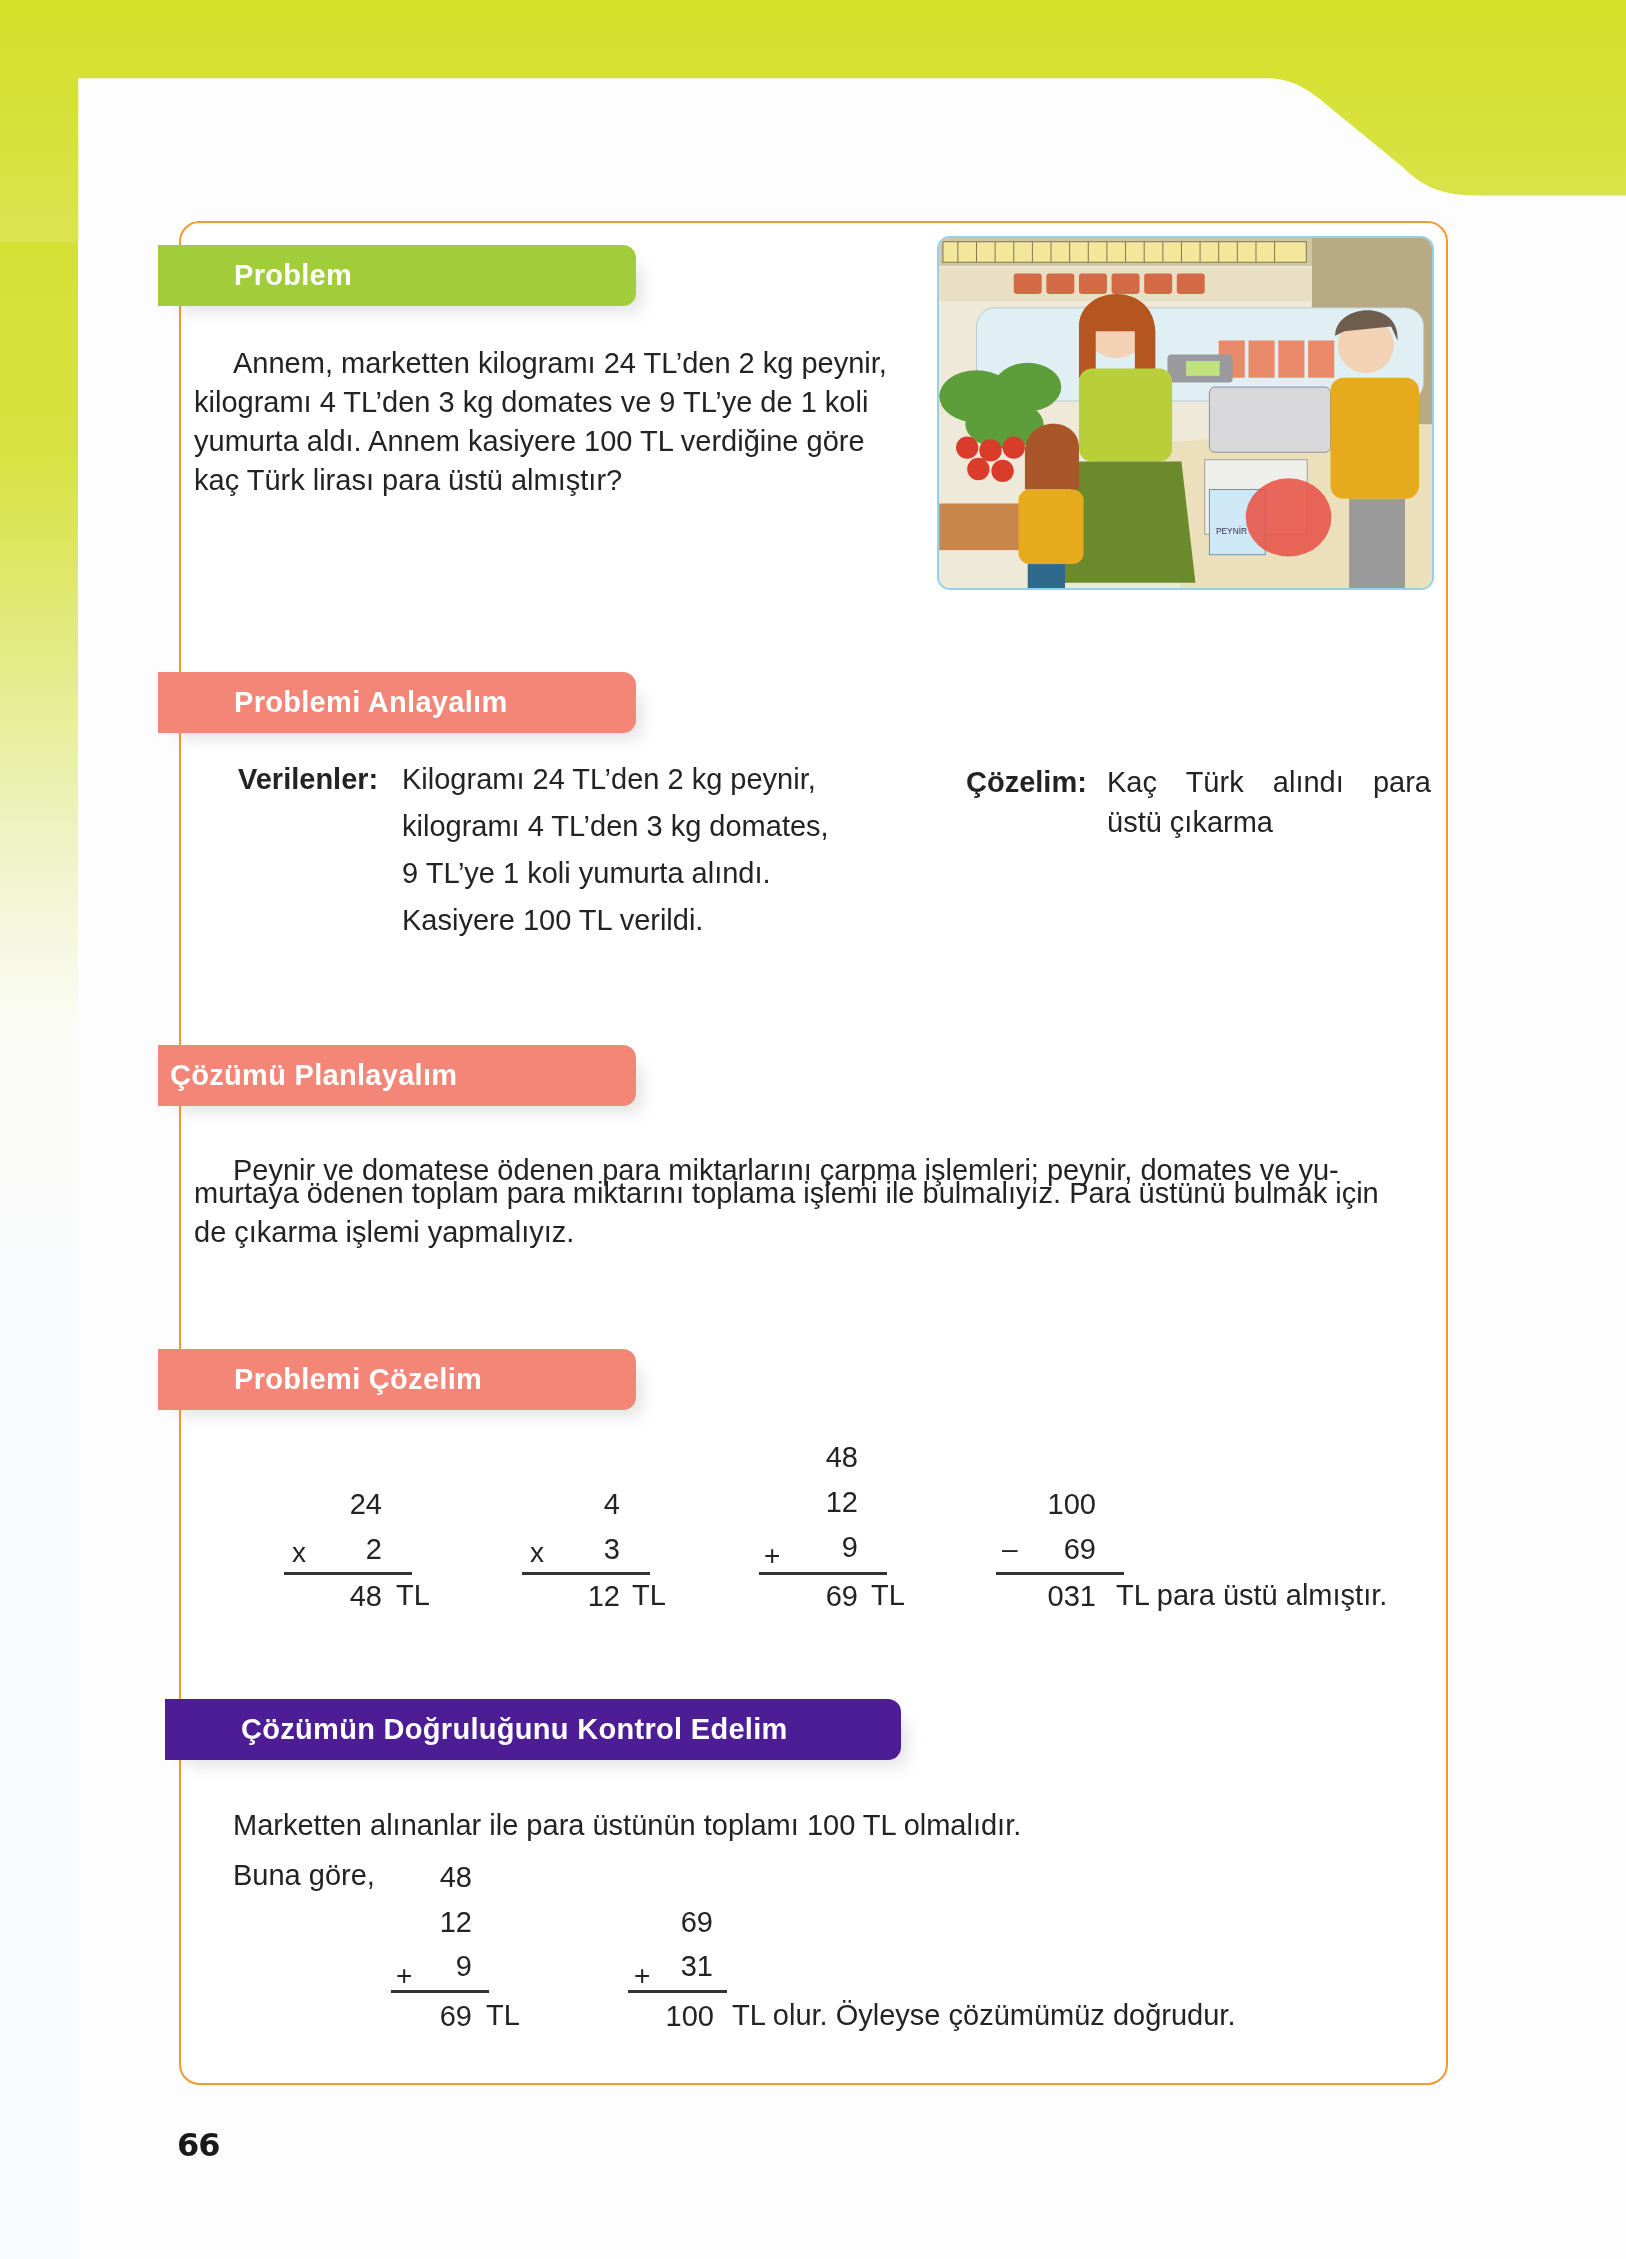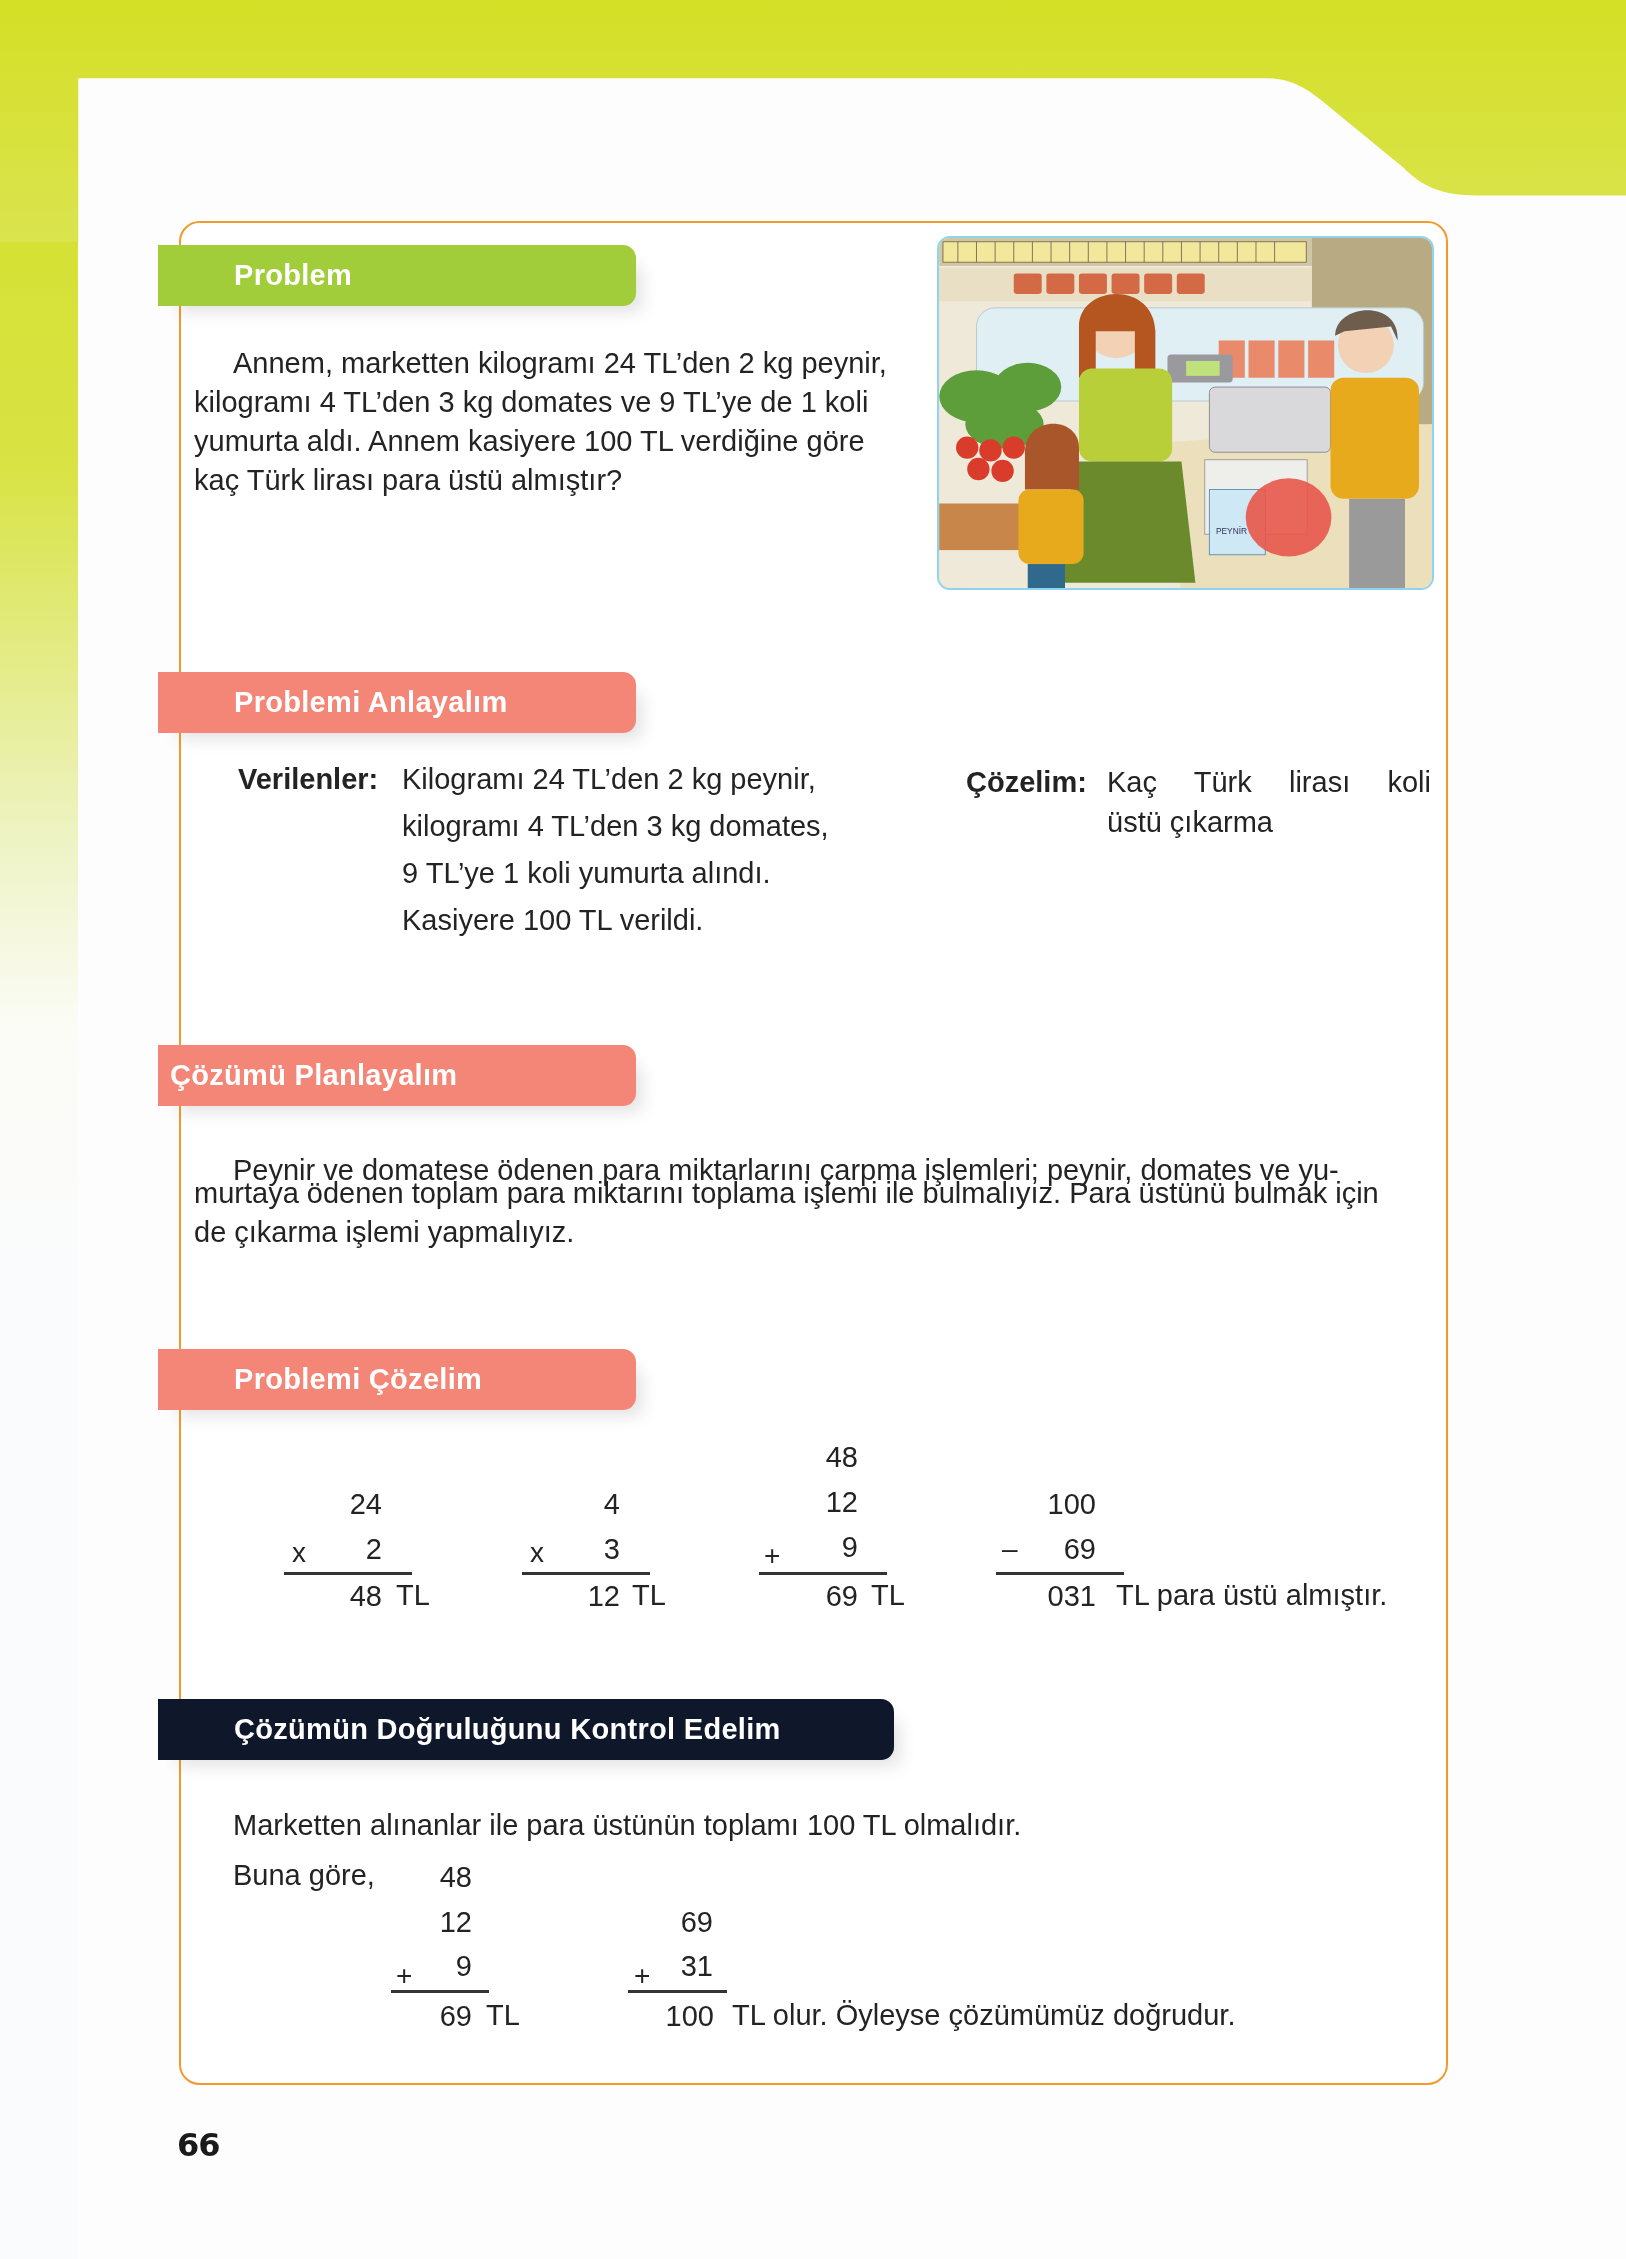--- a/index.html
+++ b/index.html
@@ -24,21 +24,21 @@
   .hdr {
     position: absolute; left: 158px; height: 61px;
     border-radius: 0 13px 13px 0;
     color: #ffffff; font-weight: bold; font-size: 29px;
     padding-left: 76px; line-height: 61px; letter-spacing: 0.3px;
     box-shadow: 13px 13px 17px -7.5px rgba(0,0,0,0.12);
     z-index: 2;
   }
   .hdr.green { background: #a2cd3a; }
   .hdr.salmon { background: #f38676; }
-  .hdr.blue { background: #0f172a; }
+  .hdr.blue { background: #4c1d95; margin-left: 7px; }
   .txt { position: absolute; font-size: 29px; line-height: 39px; color: #232323; }
   .illus {
     position: absolute; left: 937px; top: 236px; width: 497px; height: 354px;
     border: 2.8px solid #8fd3ef; border-radius: 13px; overflow: hidden; background: #e9e2cf;
   }
   .num { position: absolute; font-size: 29px; line-height: 34px; text-align: right; color: #232323; }
   .op { position: absolute; font-size: 28px; line-height: 34px; color: #232323; }
   .rule { position: absolute; height: 2.8px; background: #333; }
   .pageno { position: absolute; left: 177px; top: 2126px; font-size: 32px; font-weight: bold; color: #1a1a1a; font-family: "DejaVu Sans", sans-serif; letter-spacing: -0.9px; }
   .bold { font-weight: bold; }
@@ -148,21 +148,21 @@
 
 <div class="hdr salmon" style="top:672px;width:478px;">Problemi Anlayalım</div>
 
 <div class="txt bold" style="left:238px;top:760px;">Verilenler:</div>
 <div class="txt" style="left:402px;top:760px;">Kilogramı 24 TL’den 2 kg peynir,</div>
 <div class="txt" style="left:402px;top:807px;">kilogramı 4 TL’den 3 kg domates,</div>
 <div class="txt" style="left:402px;top:854px;">9 TL’ye 1 koli yumurta alındı.</div>
 <div class="txt" style="left:402px;top:901px;">Kasiyere 100 TL verildi.</div>
 
 <div class="txt bold" style="left:966px;top:763px;">Çözelim:</div>
-<div class="txt" style="left:1107px;top:763px;width:324px;text-align:justify;text-align-last:justify;white-space:pre;">Kaç  Türk  lirası  koli</div>
+<div class="txt" style="left:1107px;top:763px;width:324px;text-align:justify;text-align-last:justify;white-space:pre;">Kaç  Türk  alındı  para</div>
 <div class="txt" style="left:1107px;top:803px;">üstü çıkarma</div>
 
 <div class="hdr salmon" style="top:1045px;width:478px;padding-left:12px;">Çözümü Planlayalım</div>
 
 <div class="txt" style="left:233px;top:1135px;margin-top:16px;">Peynir ve domatese ödenen para miktarlarını çarpma işlemleri; peynir, domates ve yu-</div>
 <div class="txt" style="left:194px;top:1174px;">murtaya ödenen toplam para miktarını toplama işlemi ile bulmalıyız. Para üstünü bulmak için</div>
 <div class="txt" style="left:194px;top:1213px;">de çıkarma işlemi yapmalıyız.</div>
 
 <div class="hdr salmon" style="top:1349px;width:478px;">Problemi Çözelim</div>
 

